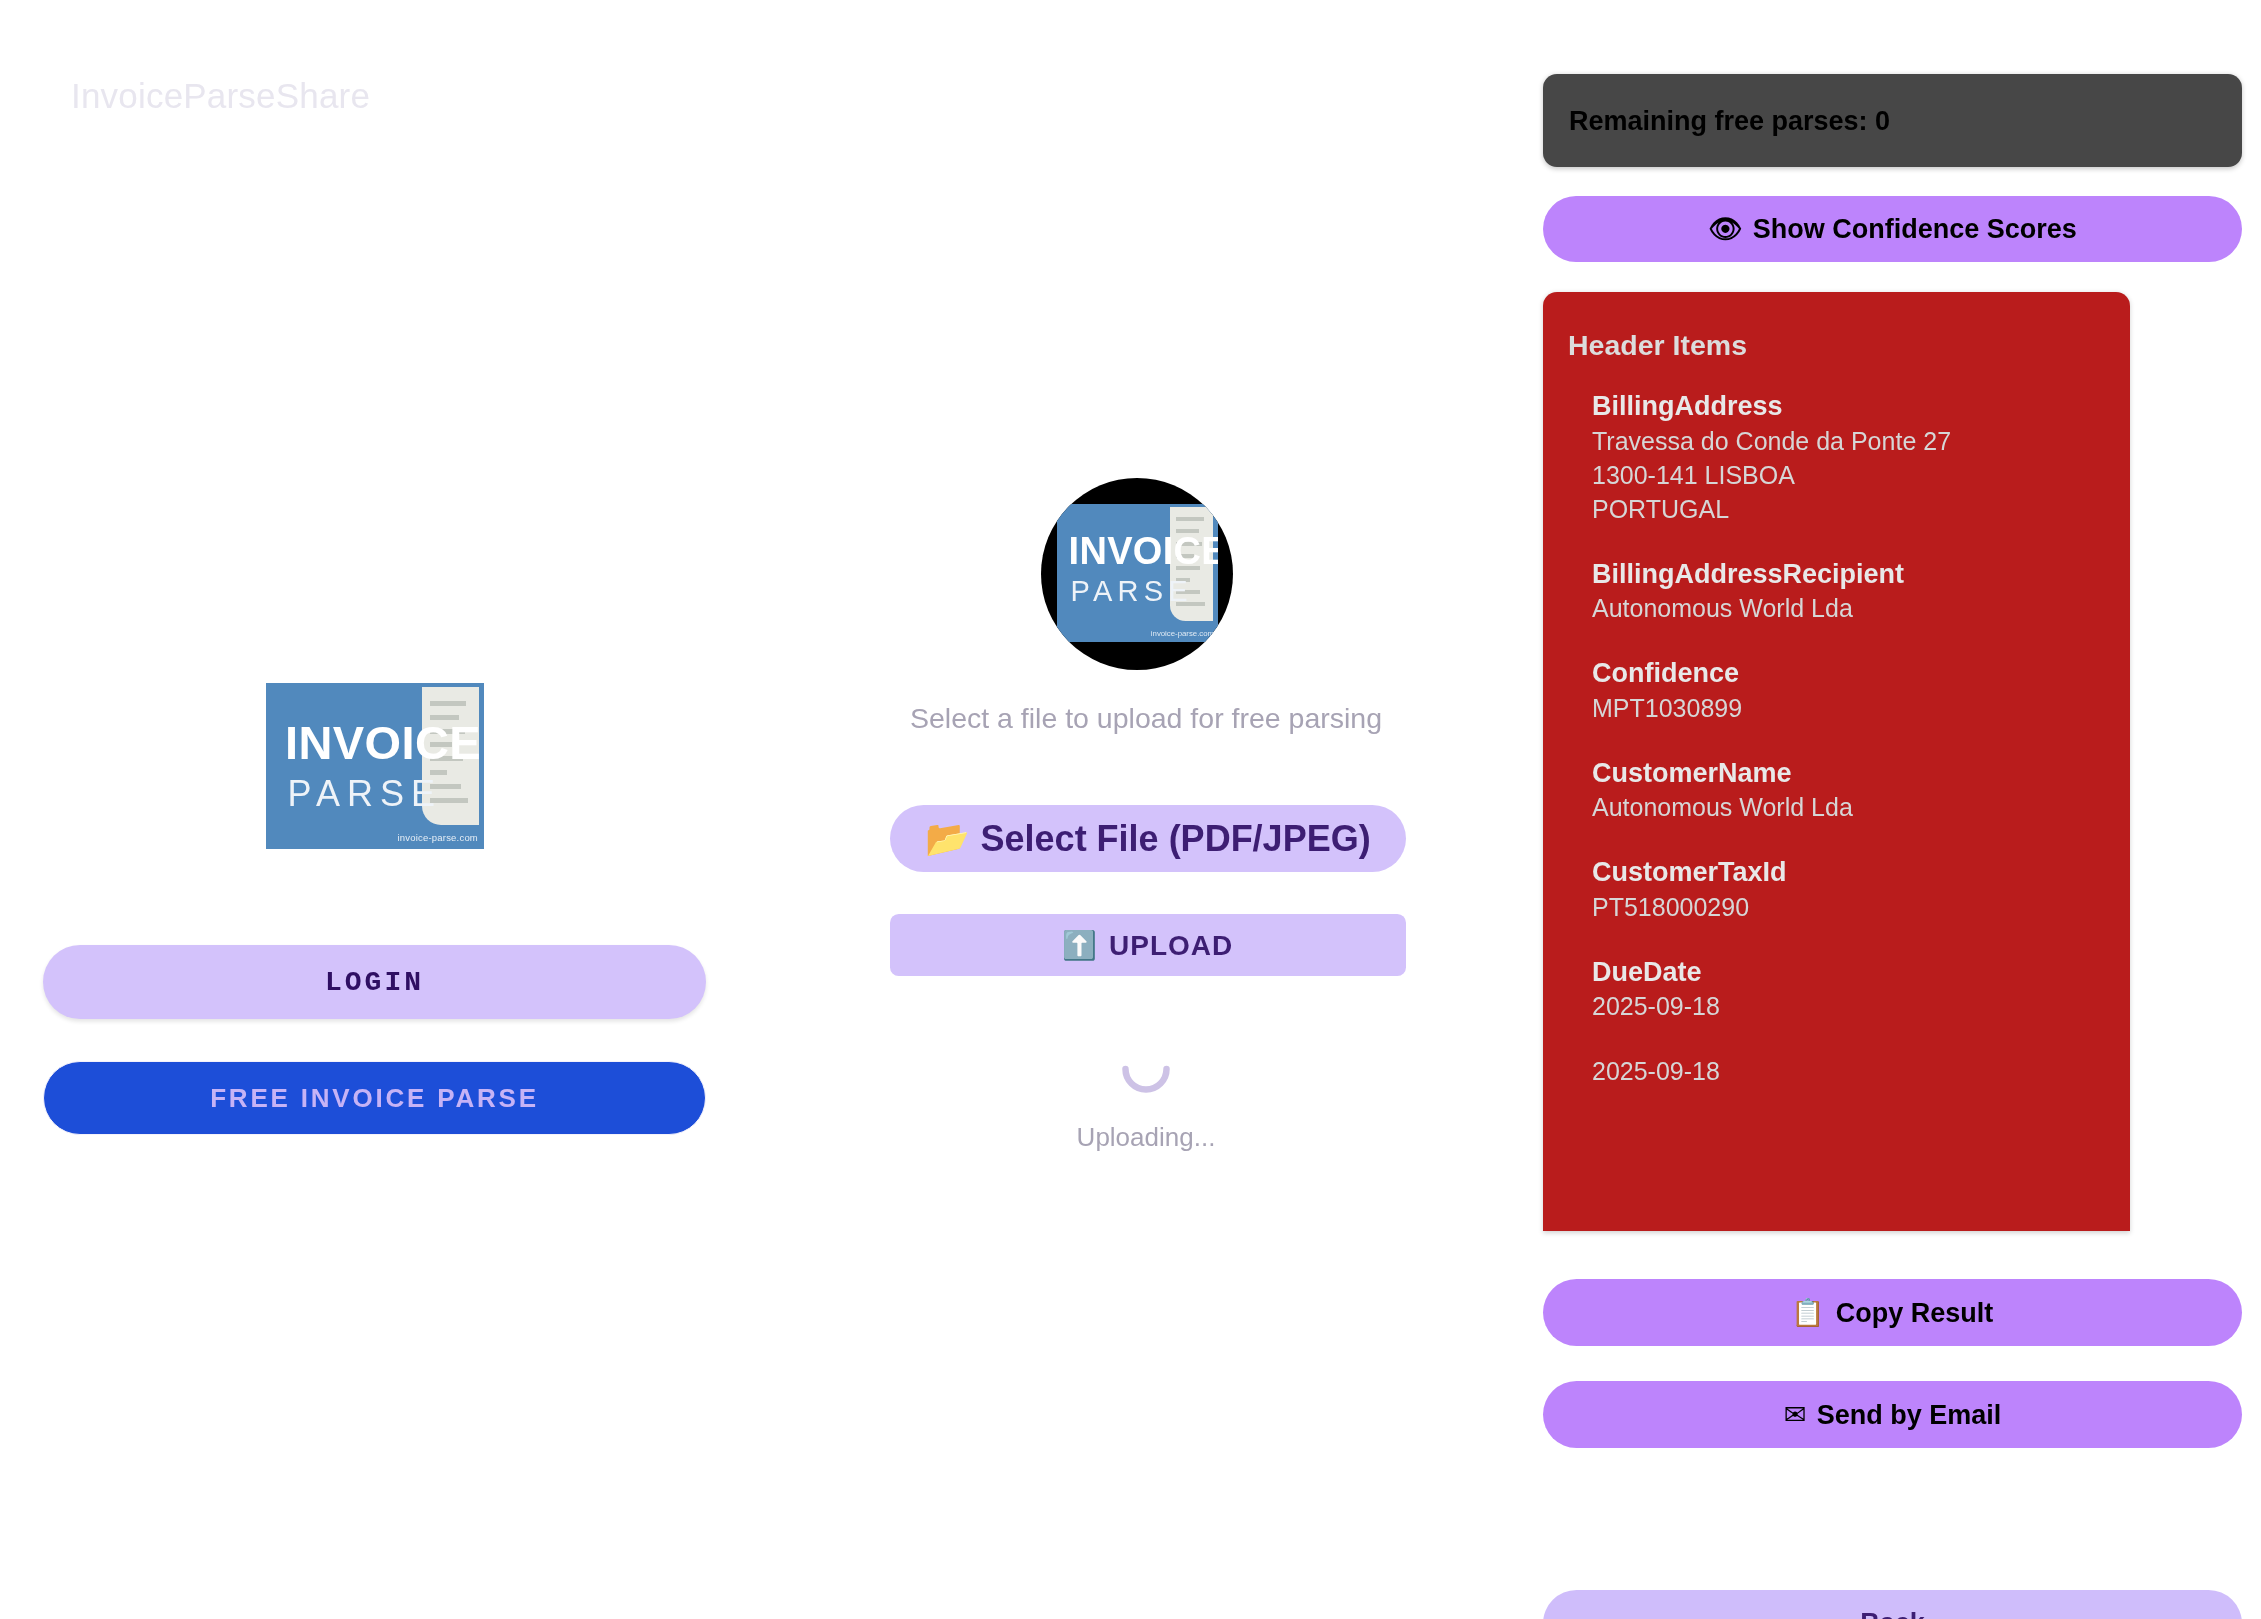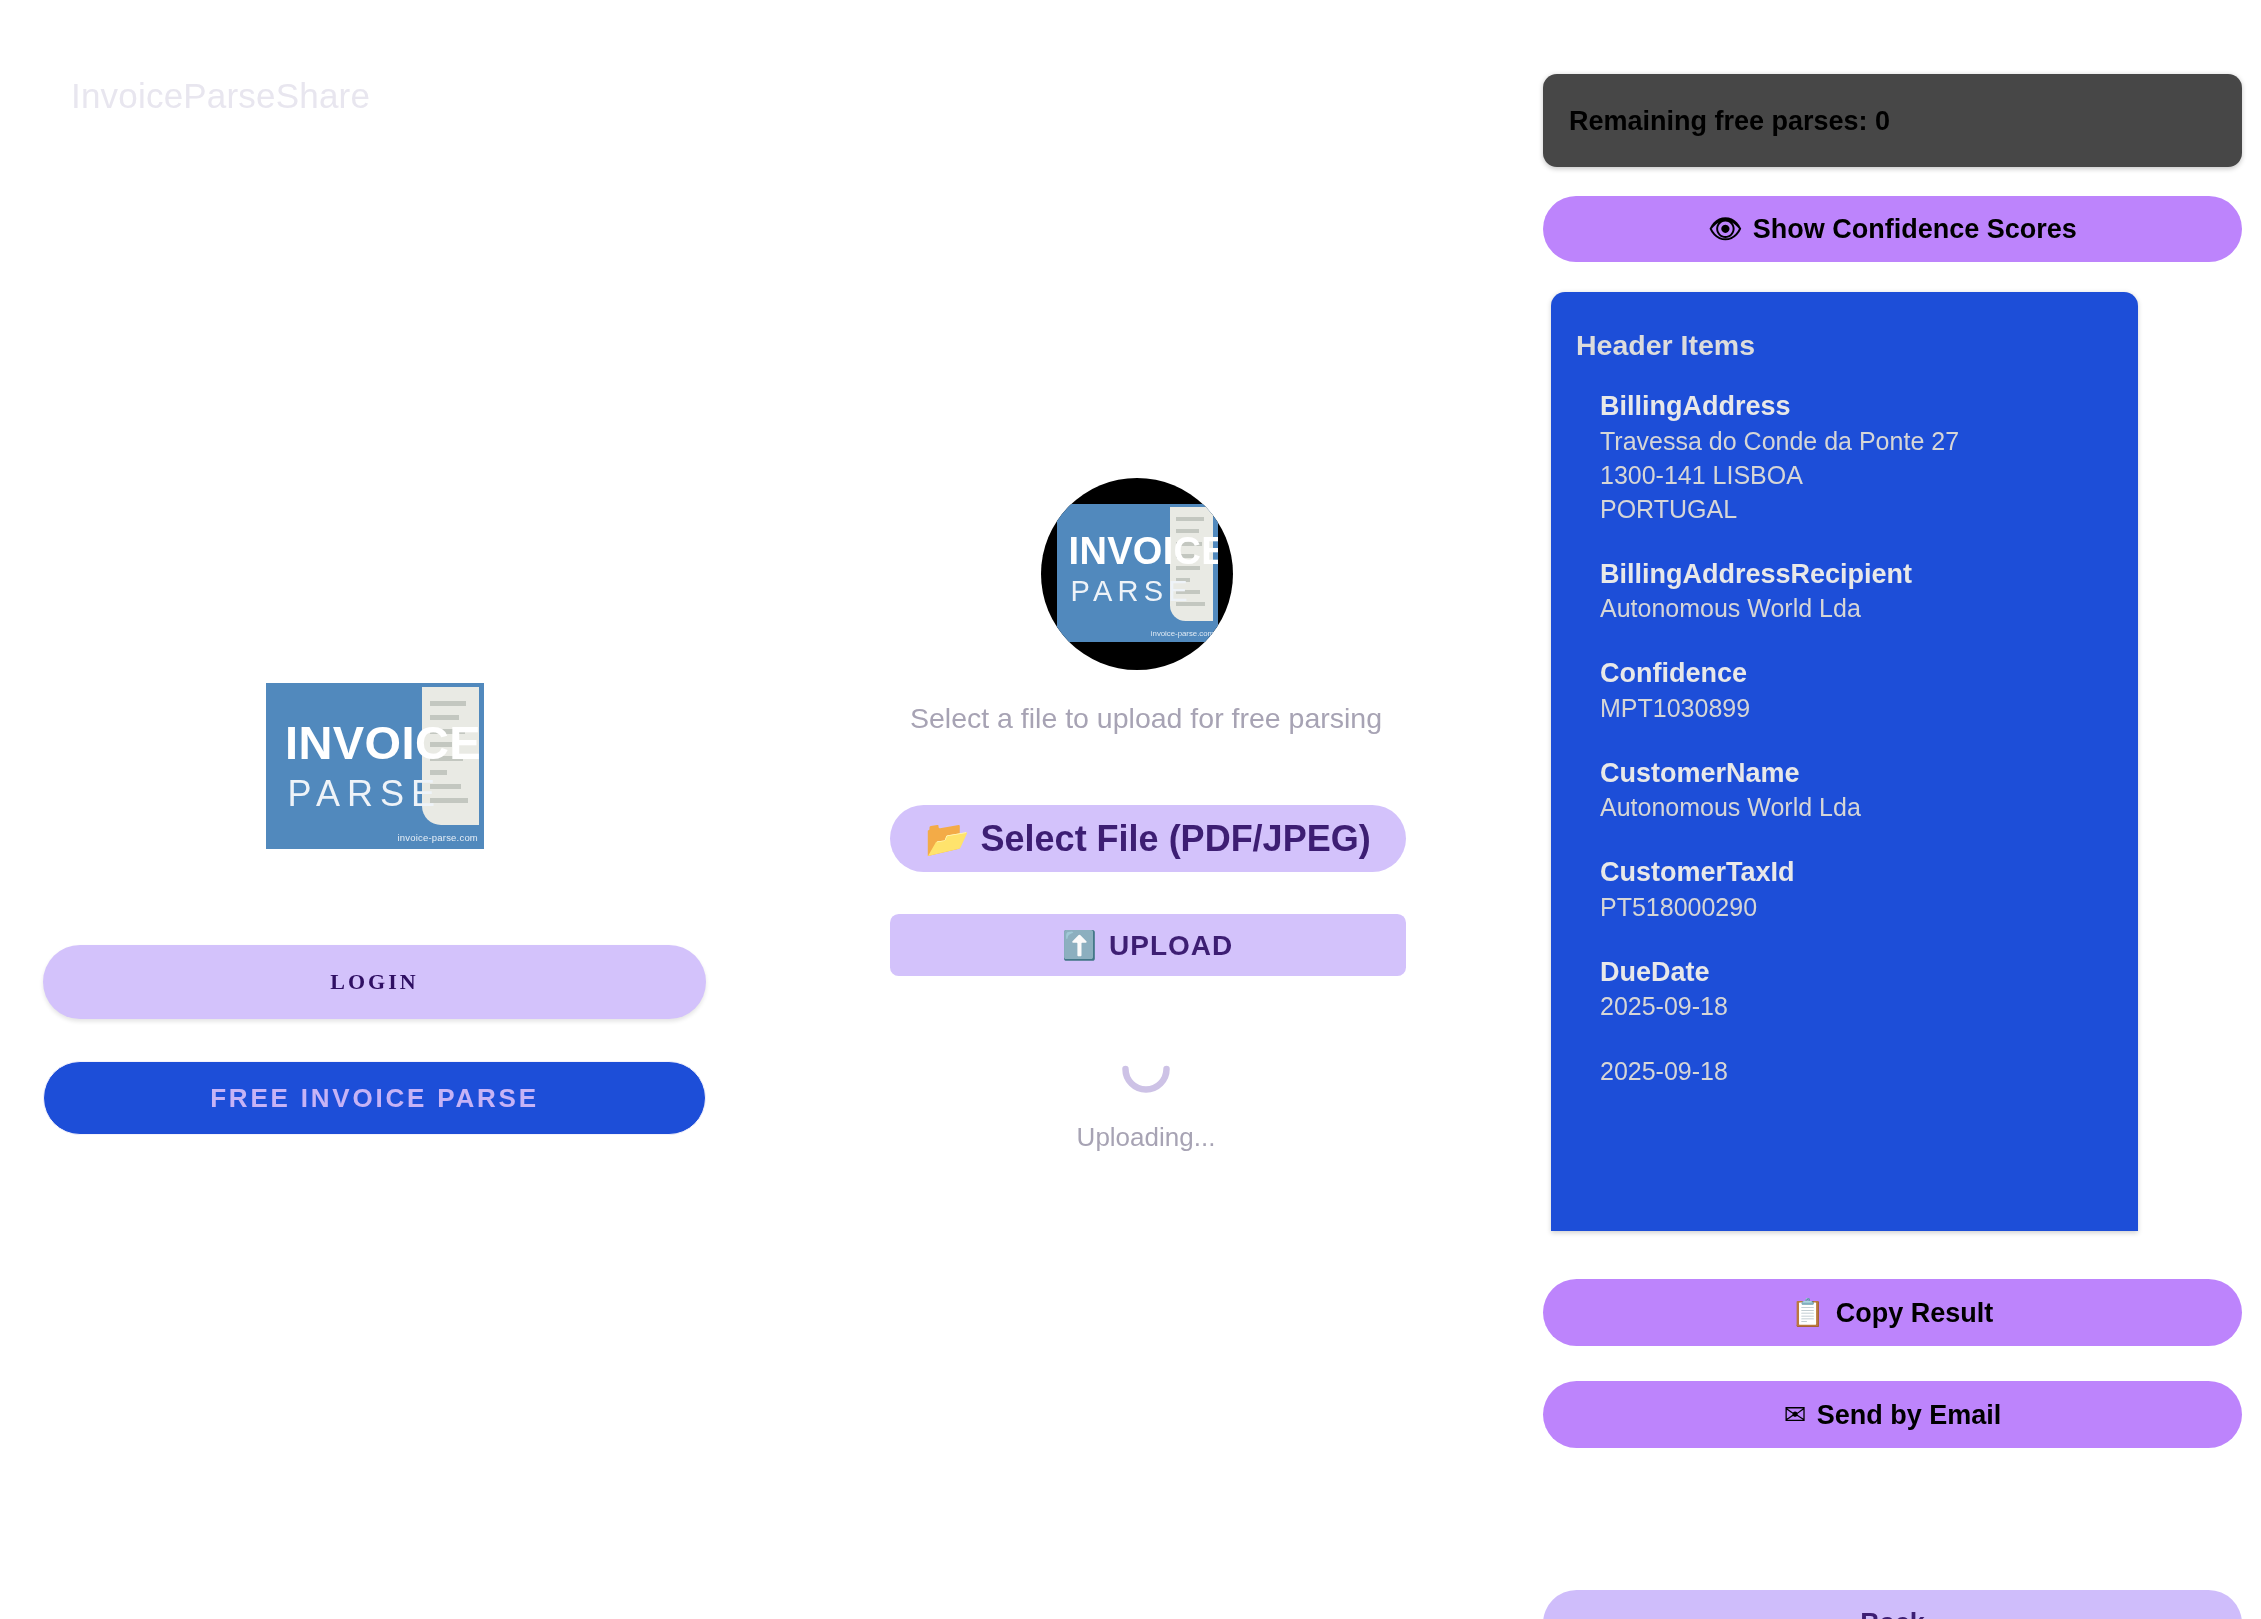--- a/index.html
+++ b/index.html
@@ -97,22 +97,22 @@
   .btn-login {
     position: absolute;
     left: 43px;
     top: 945px;
     width: 663px;
     height: 74px;
     border: none;
     border-radius: 38px;
     background: #d3c2fb;
     color: #2f0f63;
-    font-family: Liberation Serif, serif;
-    font-size: 22px;
+    font-family: Liberation Mono, monospace;
+    font-size: 28px;
     font-weight: 700;
     letter-spacing: 3px;
     box-shadow: 0 2.6px 4.3px rgba(0,0,0,0.11);
     cursor: pointer;
   }
 
   .btn-free-parse {
     position: absolute;
     left: 43px;
     top: 1061px;
@@ -305,25 +305,24 @@
     font-weight: 700;
     cursor: pointer;
   }
 
   .header-items-panel {
     position: absolute;
     left: 0px;
     top: 292px;
     width: 587px;
     height: 939px;
-    background: #1d4ed8;
+    background: #b91c1c;
     border-radius: 14px 14px 0 0;
     overflow: hidden;
     box-shadow: 0 1.7px 5.2px rgba(0,0,0,0.18);
-    margin-left: 8px;
   }
   .panel-title {
     position: absolute;
     left: 25px;
     top: 37px;
     font-size: 28.5px;
     font-weight: 700;
     color: #dcdcdc;
   }
   .fields {

